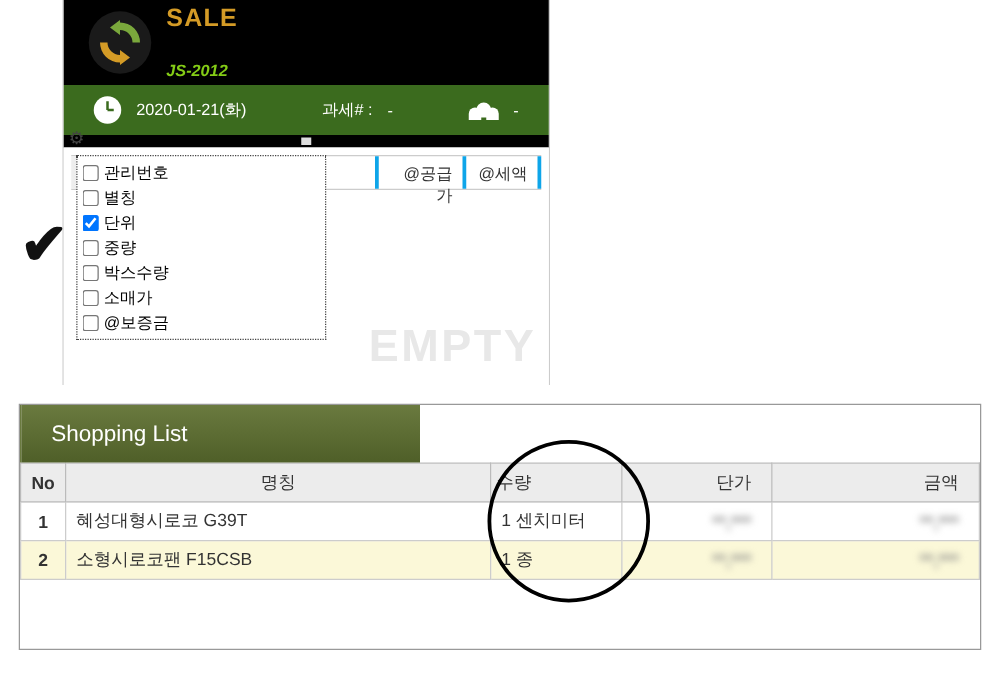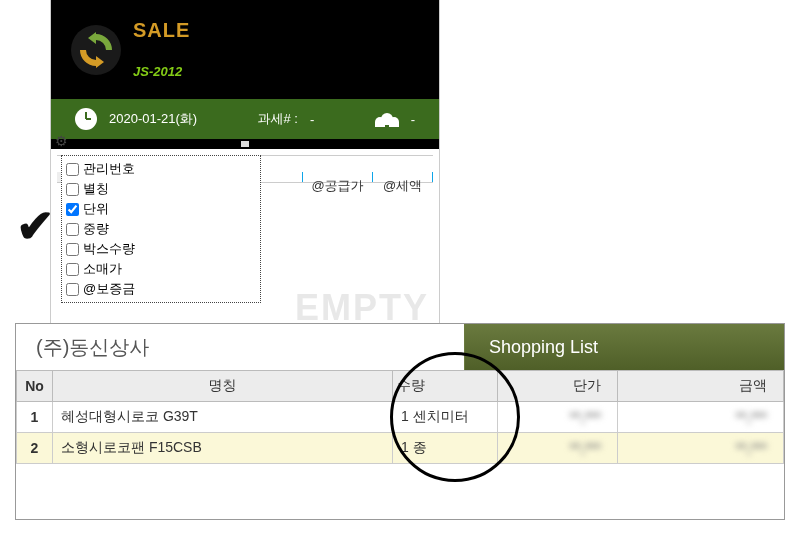--- a/index.html
+++ b/index.html
@@ -16,21 +16,21 @@
     position: absolute;
     left: 50px;
     top: 0;
     width: 390px;
     background: #fff;
     border-left: 1px solid #ccc;
     border-right: 1px solid #ccc;
   }
   .app-header {
     background: #000;
-    height: 99px;
+    height: 68px;
     display: flex;
     align-items: center;
     padding-left: 20px;
     gap: 12px;
   }
   .logo-wrap {
     width: 50px;
     height: 50px;
     background: #1a1a1a;
     border-radius: 50%;
@@ -109,24 +109,23 @@
   .column-header-row {
     position:absolute; left:6px; right:6px; top:6px;
     height:28px;
     display:flex;
     border-top:1px solid #ccc;
     border-bottom:1px solid #ccc;
     font-size:13px;
     color:#333;
   }
   .column-header-row > div {
-    border-right:1px solid #0ea5e9;
+    border-right:3px solid #0ea5e9;
     padding:5px 8px;
-    text-align:center;
-    margin-top:16px;
+    text-align:right;
   }
   .ch-handle { width:6px; background:#eee; border-right:none; padding:0; }
   .ch-spacer { flex:1; border:none; }
   .ch-supply { width:70px; }
   .ch-tax { width:60px; border-right:none; }
 
   .checkbox-popup {
     position:absolute;
     left:10px; top:6px;
     width:200px;
@@ -299,21 +298,20 @@
       </div>
     </div>
 
     <div class="big-check">✔</div>
     <div class="empty-watermark">EMPTY</div>
   </div>
 </div>
 
 <div class="shop-panel">
   <div class="shop-header">
-    <div class="company-title">(주)동신상사</div>
     <div class="shop-list-tab">Shopping List</div>
   </div>
   <table class="shop-table">
     <thead>
       <tr>
         <th class="no-col">No</th>
         <th class="name-col">명칭</th>
         <th class="qty-col">수량</th>
         <th class="unit-col">단가</th>
         <th class="amt-col">금액</th>

